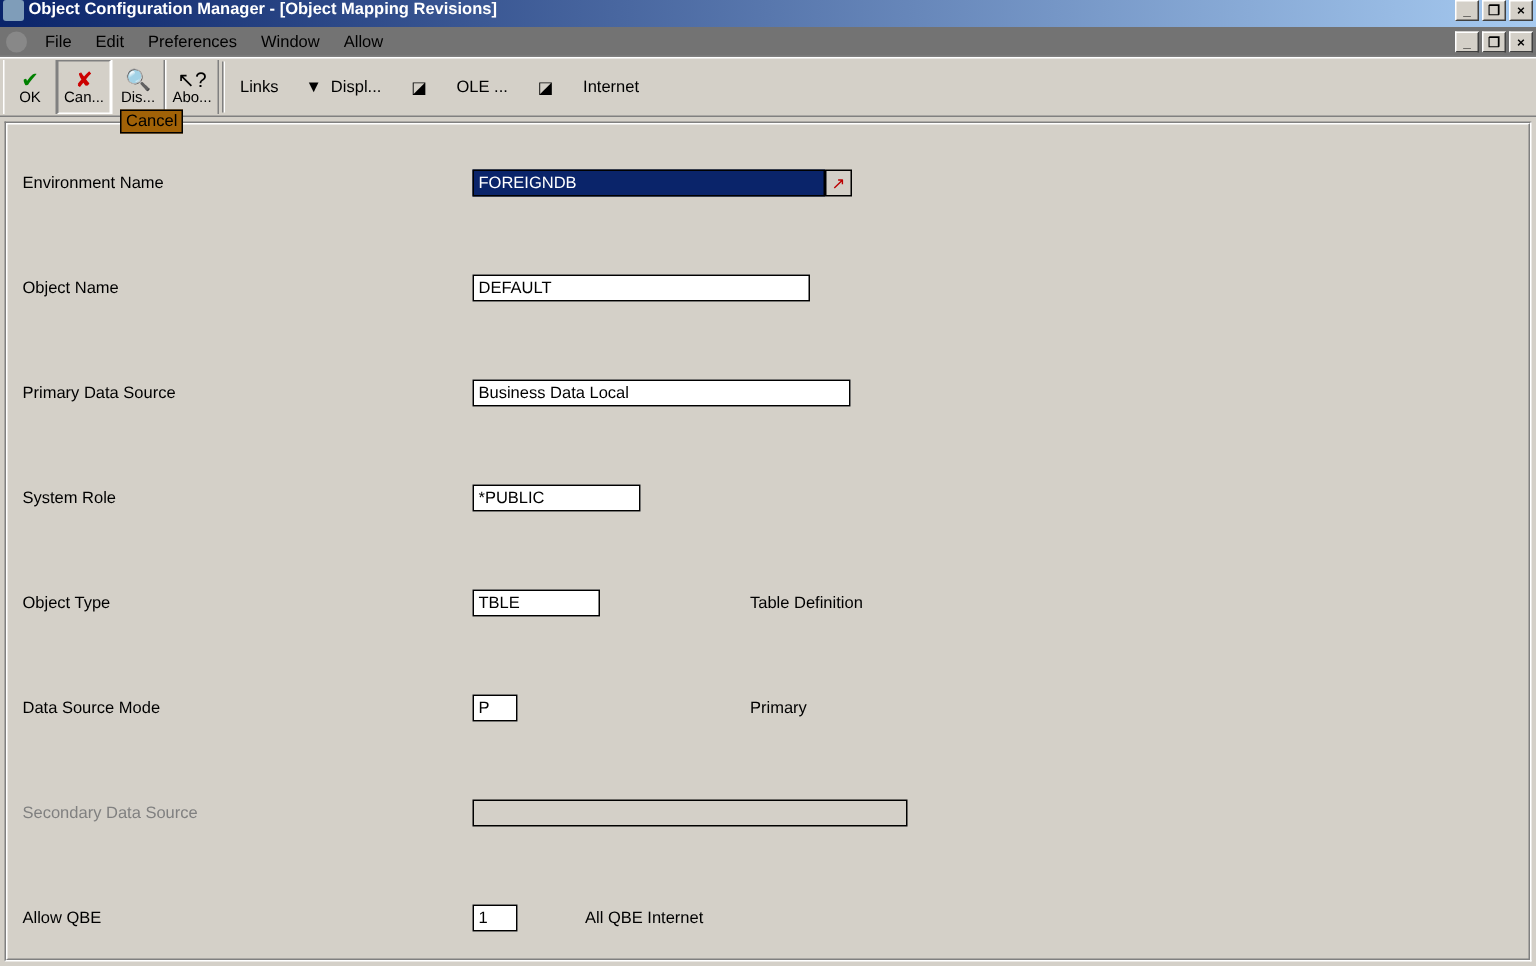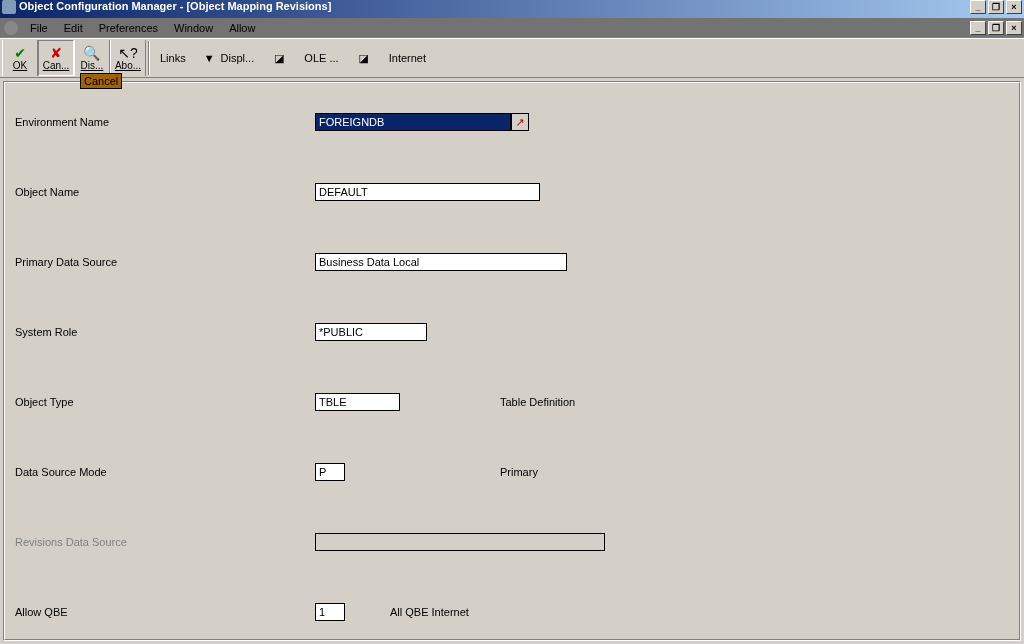--- a/index.html
+++ b/index.html
@@ -93,21 +93,21 @@
   border-left: 1px solid #fff;
   font-size: 10px;
   position: relative;
 }
 .toolbar .tbtn.pressed {
   border: 1px solid #808080;
   border-right-color: #fff;
   border-bottom-color: #fff;
 }
 .toolbar .ticn { width: 16px; height: 14px; display: flex; align-items: center; justify-content: center; font-size: 14px; }
-.toolbar .tlbl { font-size: 10px; text-decoration: underline; }
+.toolbar .tlbl { font-size: 10px; }
 .toolbar .sep {
   width: 2px; height: 34px;
   border-left: 1px solid #808080;
   border-right: 1px solid #fff;
   margin: 0 2px;
 }
 .toolbar .linkarea {
   display: flex;
   align-items: center;
   gap: 6px;
@@ -258,21 +258,21 @@
 </div>
 
 <div class="tooltip-box">Cancel</div>
 
 <div class="panel">
   <div class="inner">
 
     <div class="row">
       <div class="lbl">Environment Name</div>
       <div class="fld">
-        <input type="text" class="selected" style="width: 196px;" value="FOREIGNDB">
+        <input type="text" class="selected" style="width: 235px;" value="FOREIGNDB">
         <div class="lookup-btn">
           <span style="color:#b00">↗</span>
         </div>
       </div>
     </div>
 
     <div class="row">
       <div class="lbl">Object Name</div>
       <div class="fld">
         <input type="text" style="width: 225px;" value="DEFAULT">
@@ -303,21 +303,21 @@
 
     <div class="row">
       <div class="lbl">Data Source Mode</div>
       <div class="fld">
         <input type="text" style="width: 30px;" value="P">
       </div>
       <div class="desc" style="margin-left:155px">Primary</div>
     </div>
 
     <div class="row">
-      <div class="lbl disabled">Revisions Data Source</div>
+      <div class="lbl disabled">Secondary Data Source</div>
       <div class="fld">
         <input type="text" disabled="" style="width: 290px;" value="">
       </div>
     </div>
 
     <div class="row" style="margin-bottom:0">
       <div class="lbl">Allow QBE</div>
       <div class="fld">
         <input type="text" style="width: 30px;" value="1">
       </div>

